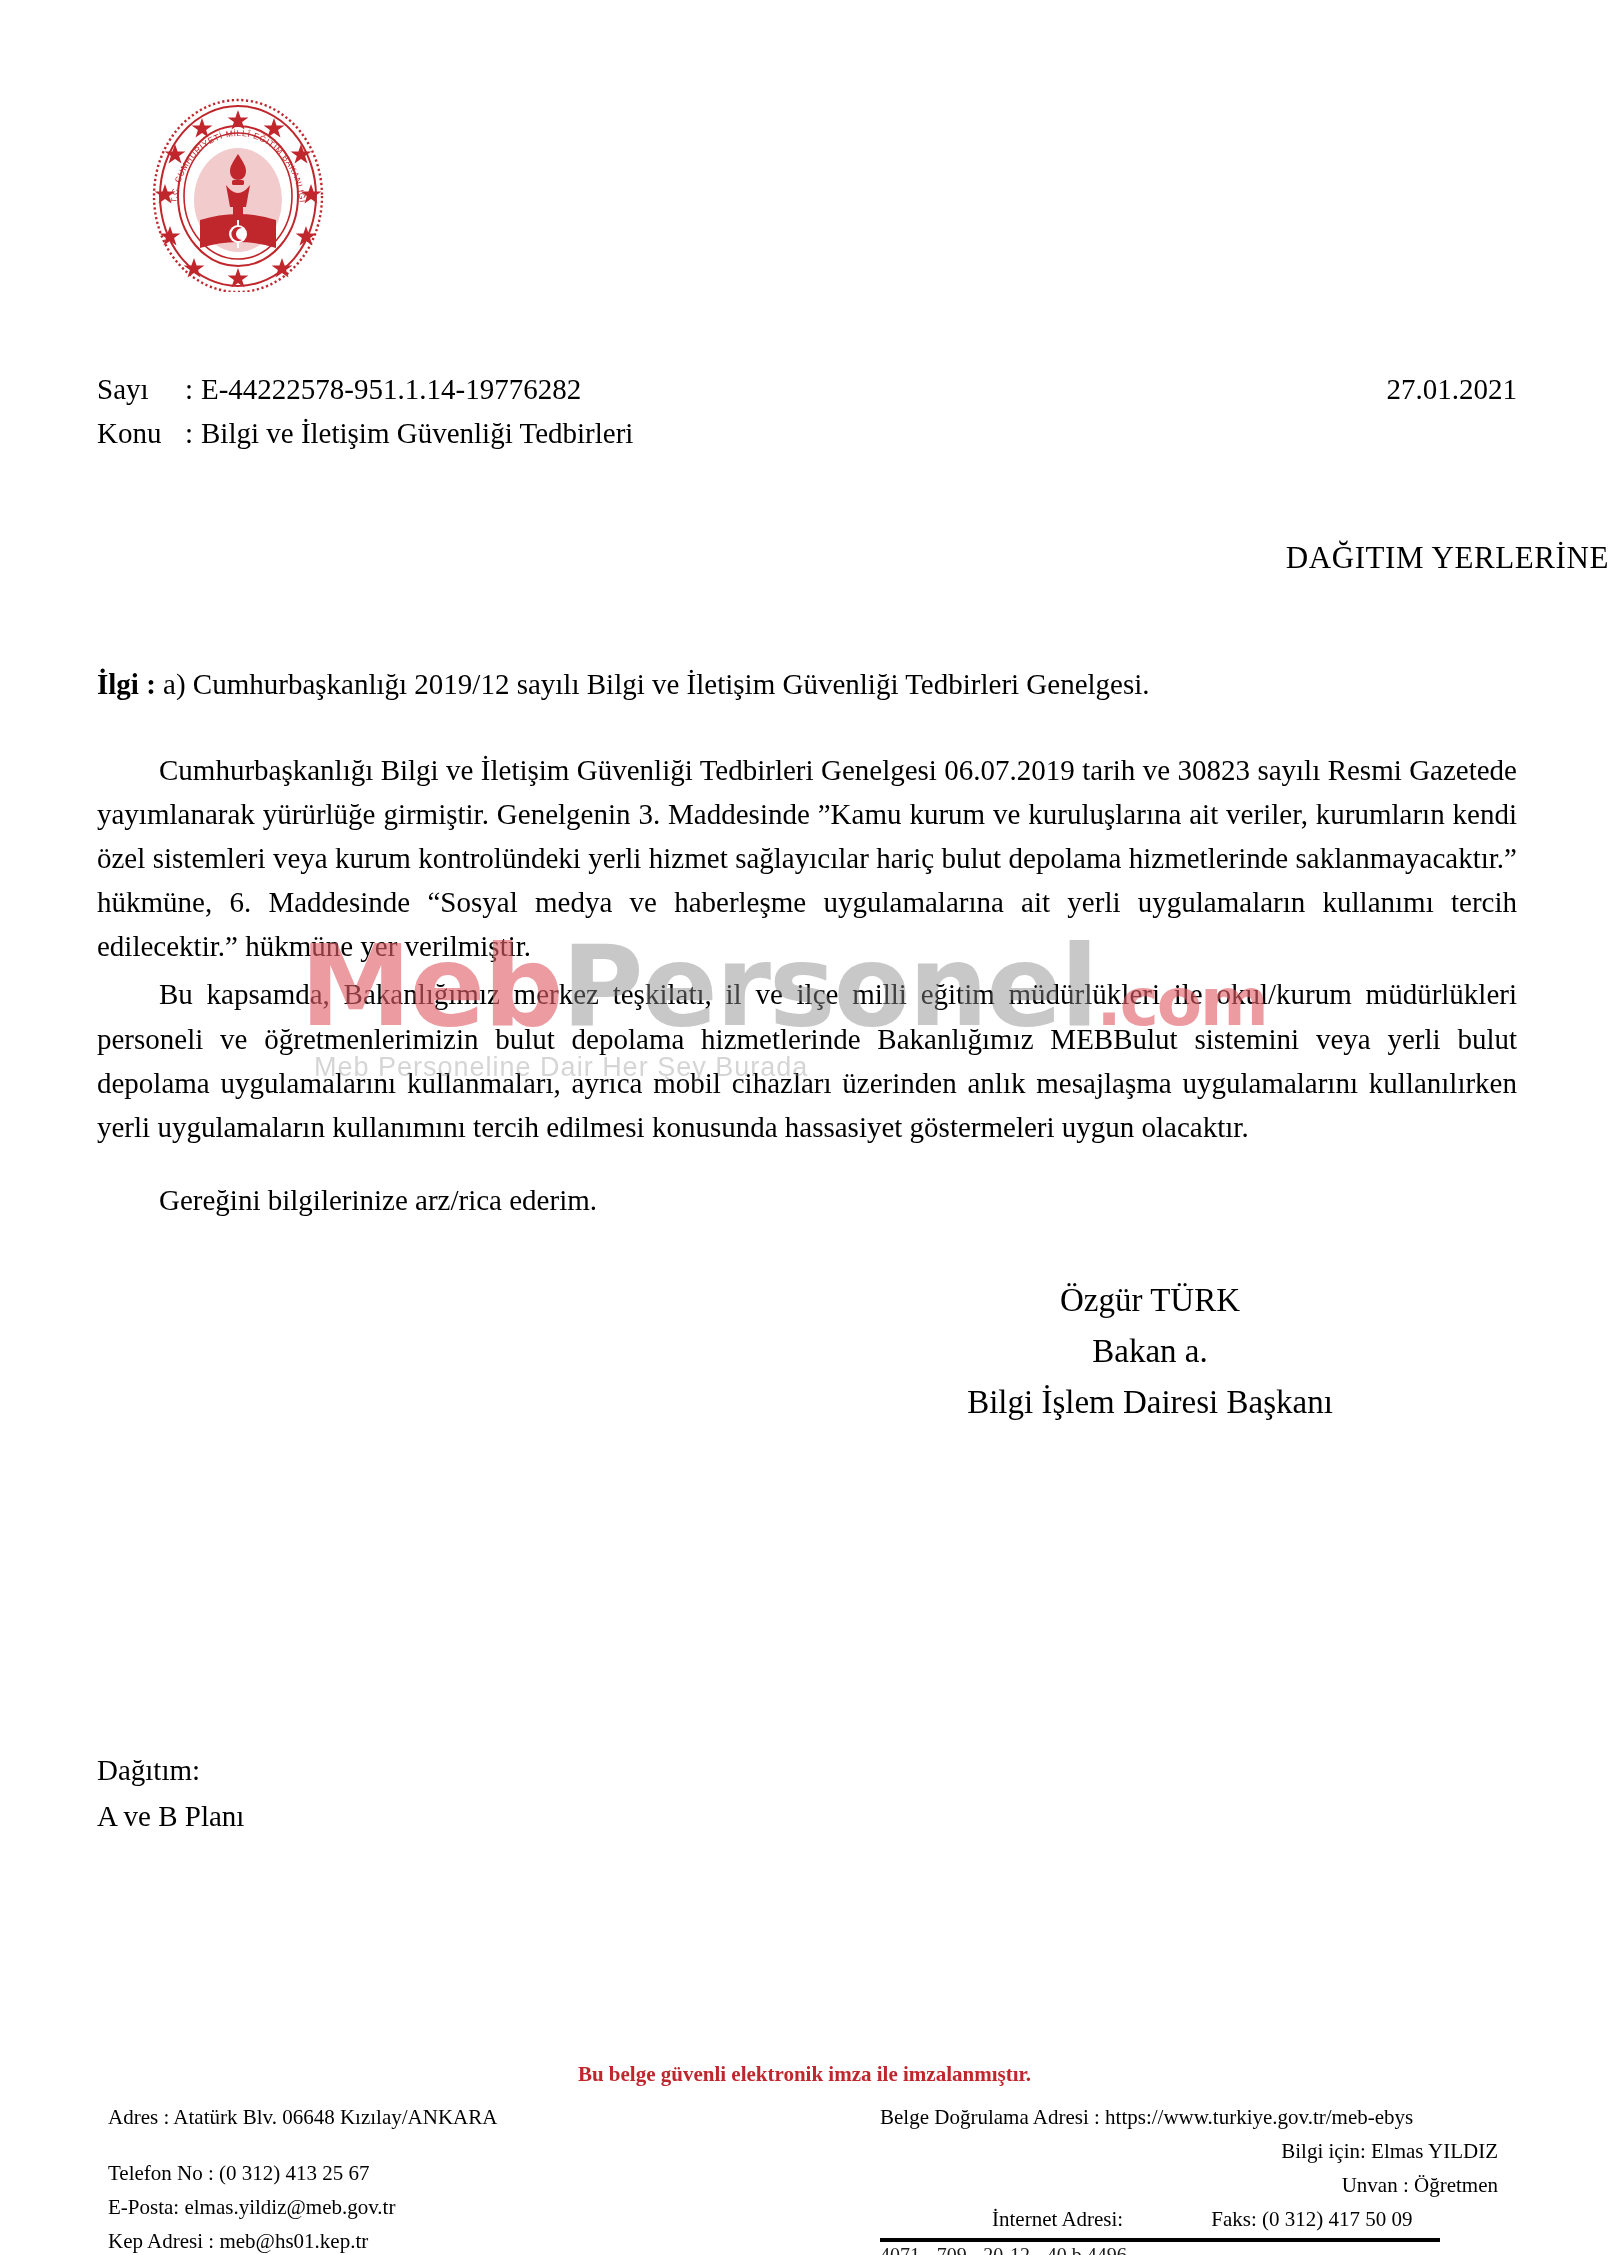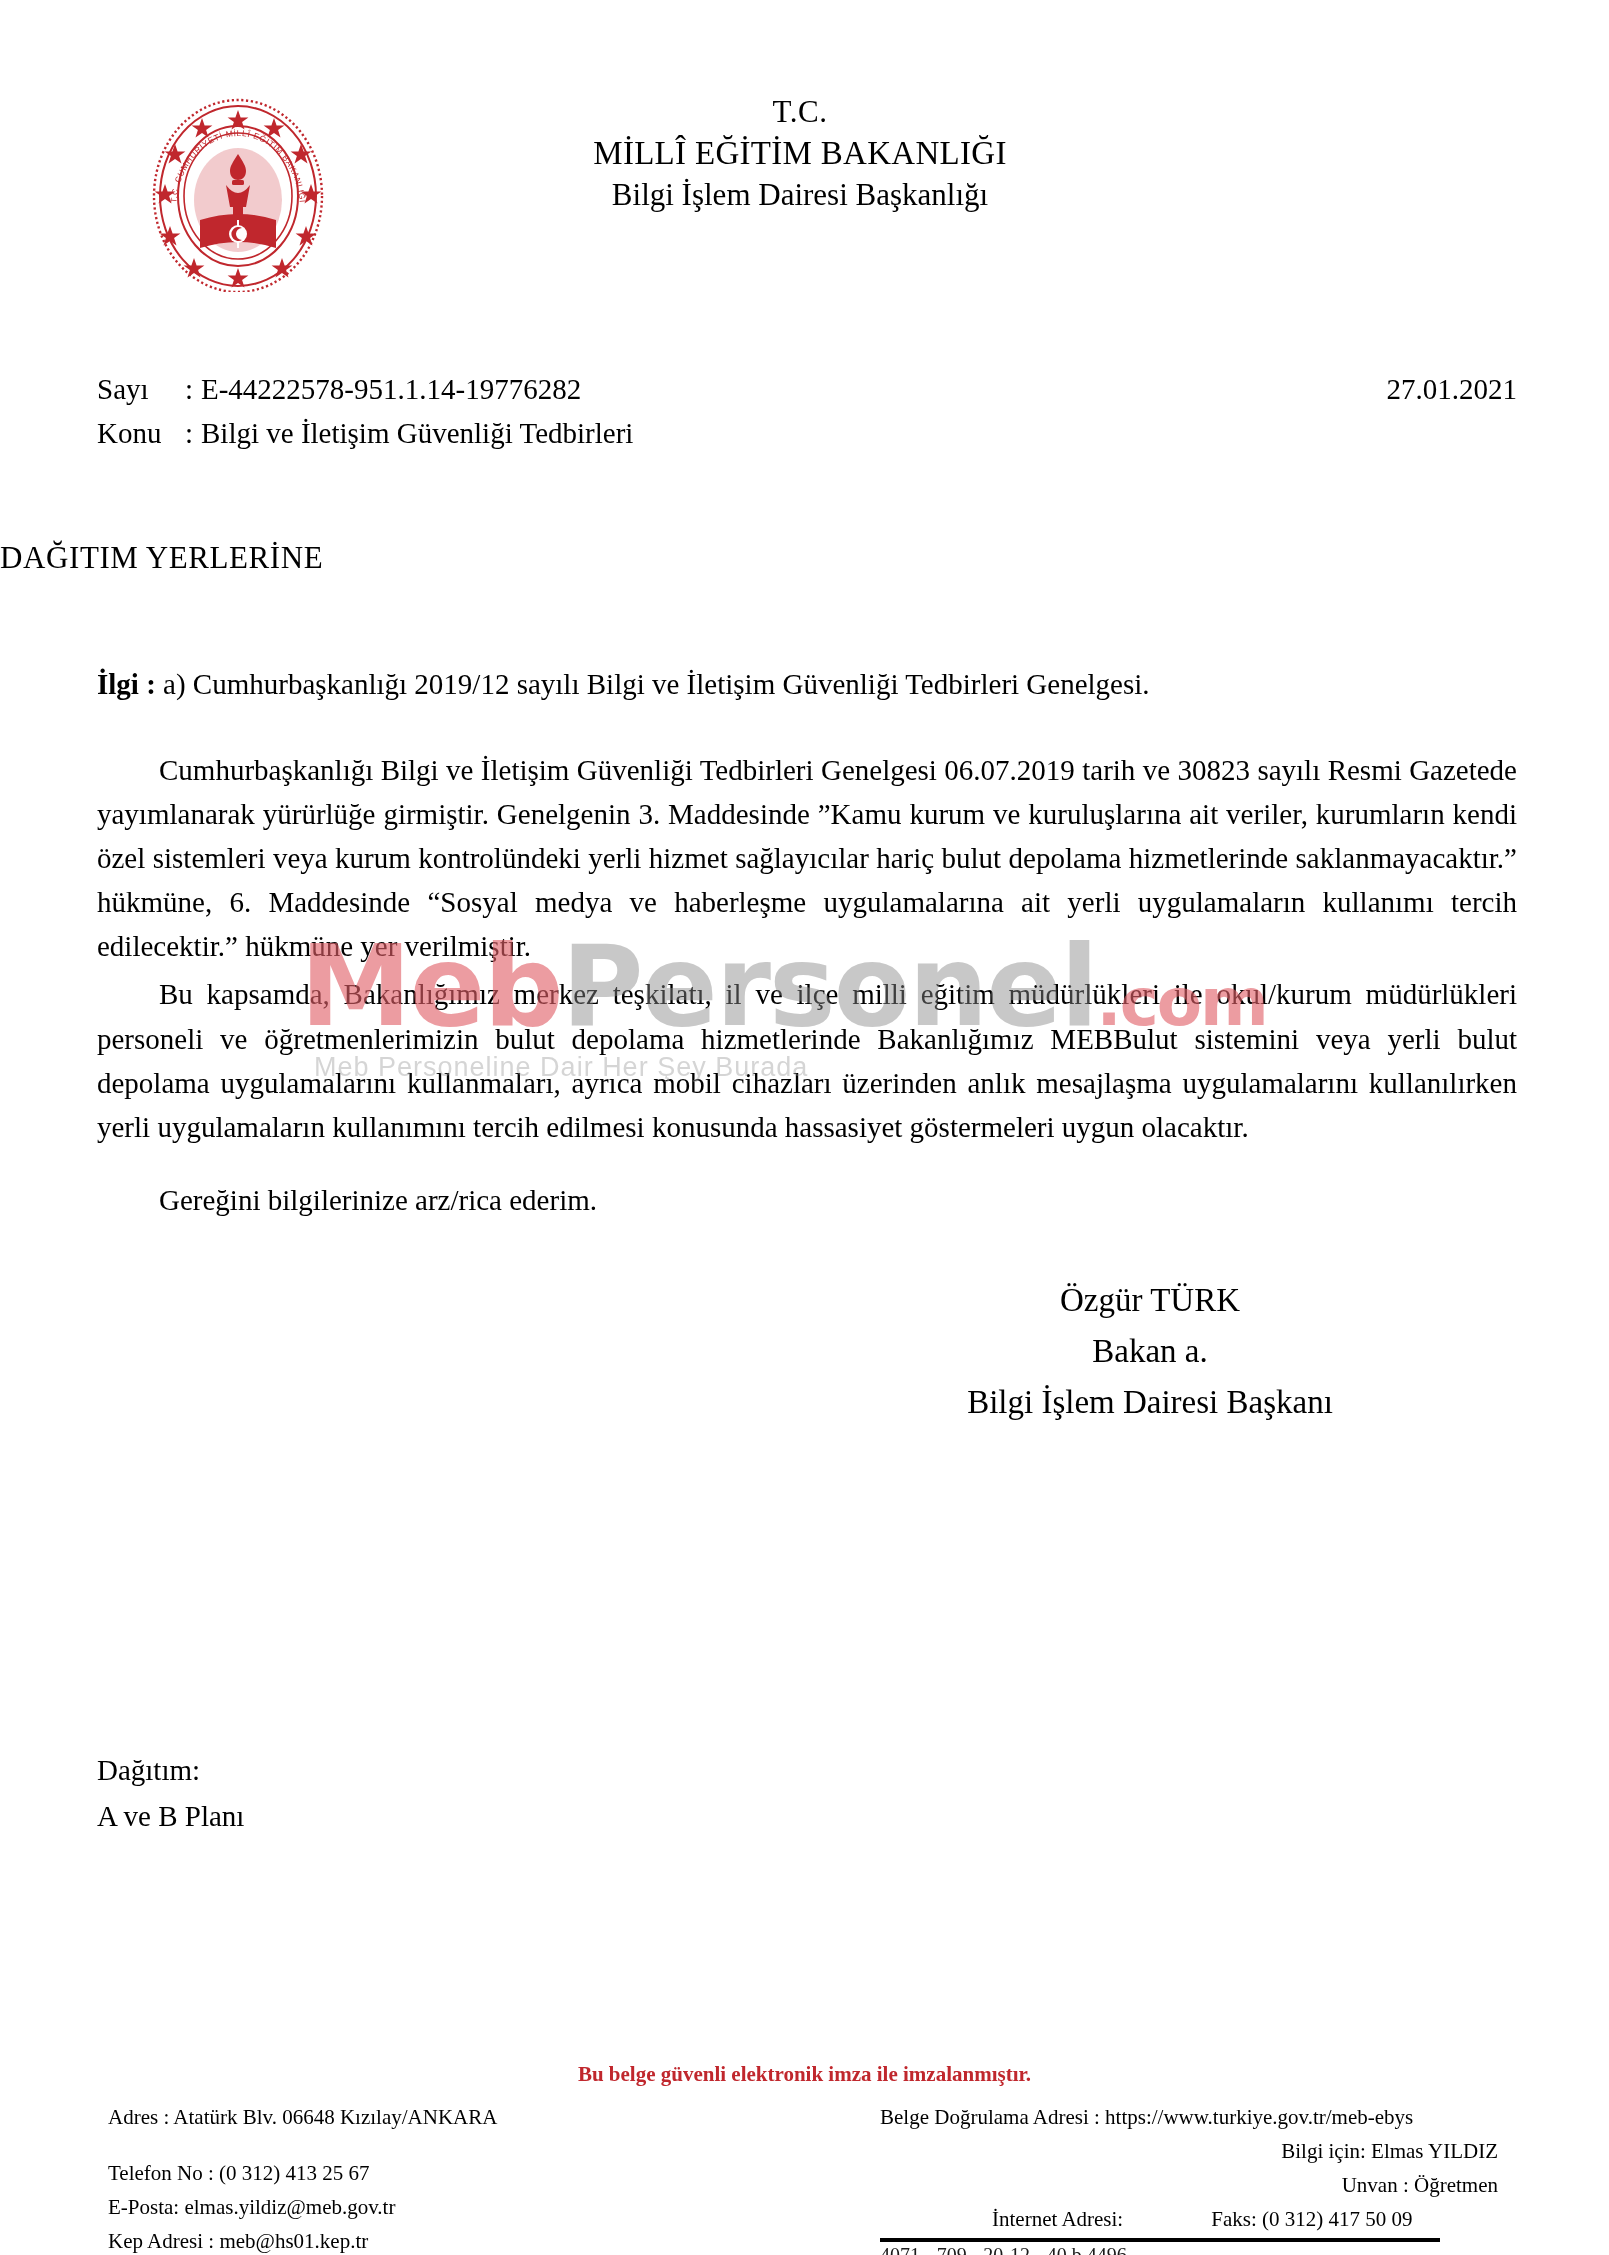--- a/index.html
+++ b/index.html
@@ -82,21 +82,21 @@
     right: 0;
     top: 0;
   }
 
   
   .recipient {
     position: absolute;
     left: 0;
     top: 540px;
     width: 1609px;
-    text-align: left;
+    text-align: right;
     font-size: 31px;
     letter-spacing: 0.6px;
   }
 
   
   .body-area {
     position: absolute;
     left: 97px;
     top: 662px;
     width: 1420px;
@@ -275,25 +275,20 @@
           <path d="M88 93 q 12 16 24 0 l -4 22 h -16 z" fill="#c0272d"></path>
           <rect x="95" y="115" width="10" height="10" fill="#c0272d"></rect>
           <path d="M62 128 q 38 -12 76 0 l 0 28 q -38 -12 -76 0 z" fill="#c0272d"></path>
           <path d="M99 128 l 2 0 l 0 28 l -2 0 z" fill="#ffffff"></path>
           <circle cx="100" cy="142" r="9" fill="#ffffff"></circle>
           <path d="M104 136 a 7 7 0 1 0 0 12 a 5.5 5.5 0 1 1 0 -12 z" fill="#c0272d"></path>
         </g>
       </svg>
     </div>
 
-    <div class="header-titles">
-      <div class="line-tc">T.C.</div>
-      <div class="line-ministry">MİLLÎ EĞİTİM BAKANLIĞI</div>
-      <div class="line-dept">Bilgi İşlem Dairesi Başkanlığı</div>
-    </div>
   </div>
 
   <div class="meta">
     <div class="meta-row">
       <span class="meta-label">Sayı</span><span class="meta-sep">:</span><span class="meta-value">E-44222578-951.1.14-19776282</span>
       <span class="meta-date">27.01.2021</span>
     </div>
     <div class="meta-row">
       <span class="meta-label">Konu</span><span class="meta-sep">:</span><span class="meta-value">Bilgi ve İletişim Güvenliği Tedbirleri</span>
     </div>

